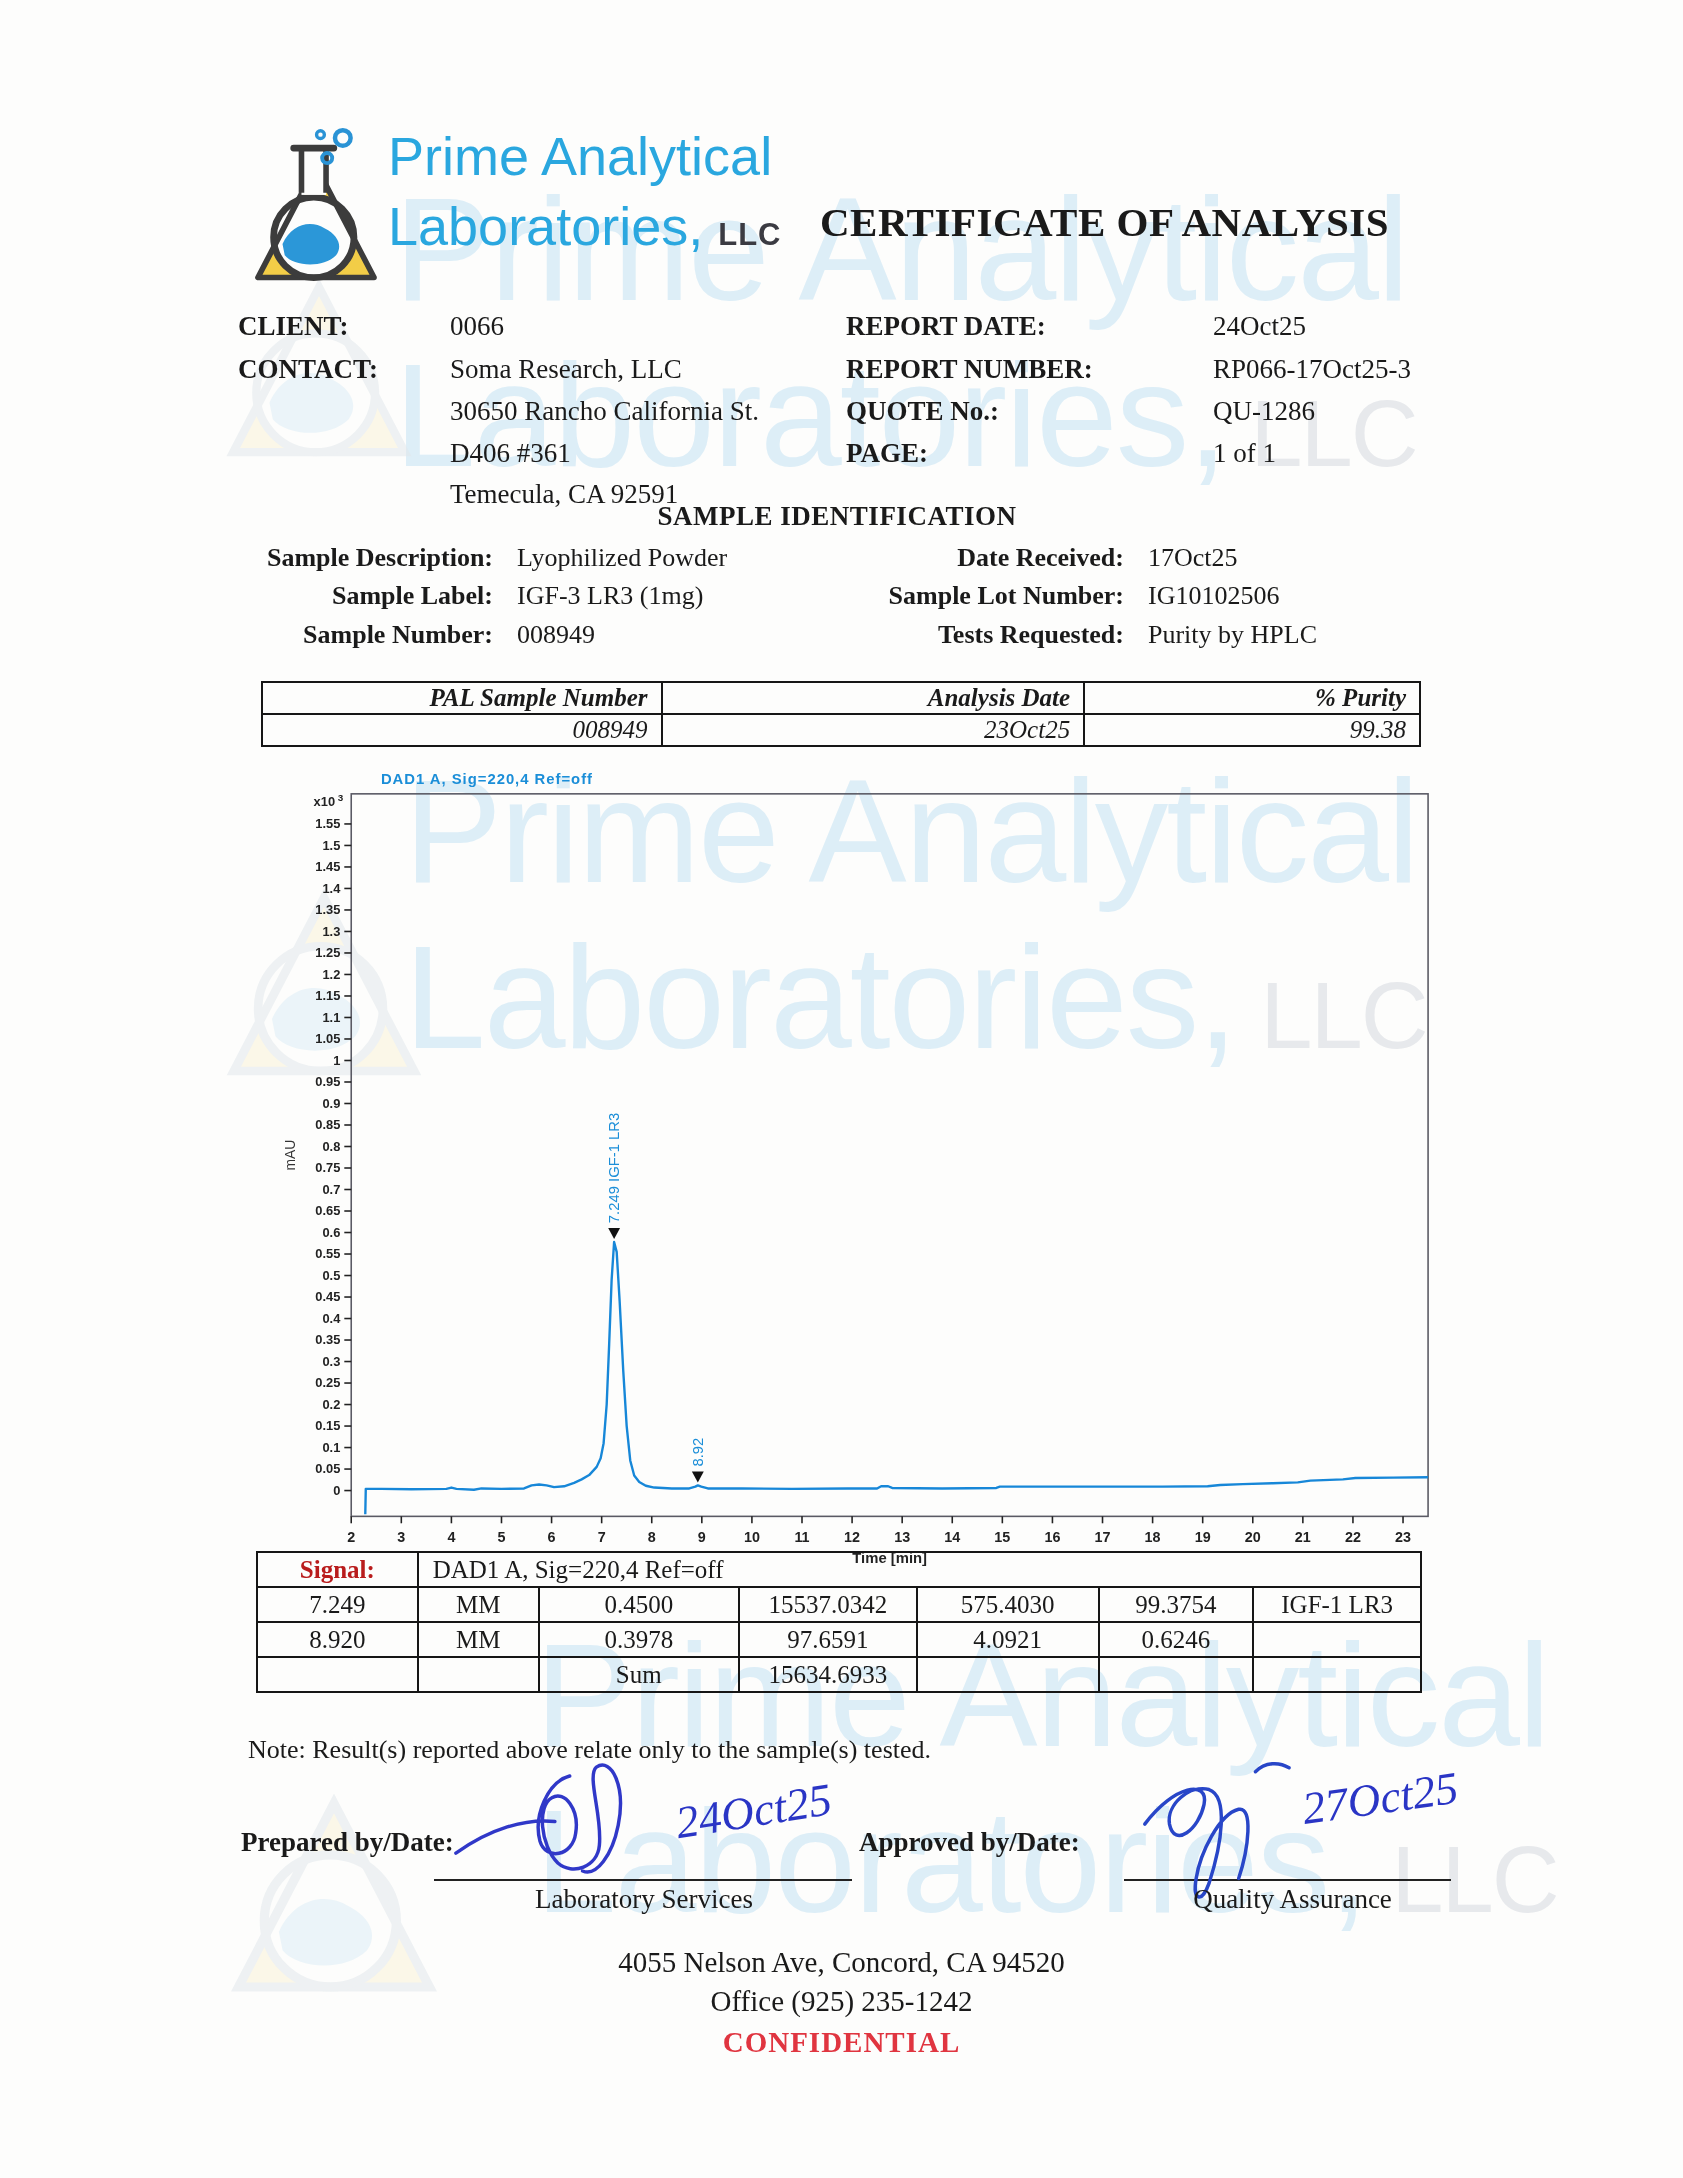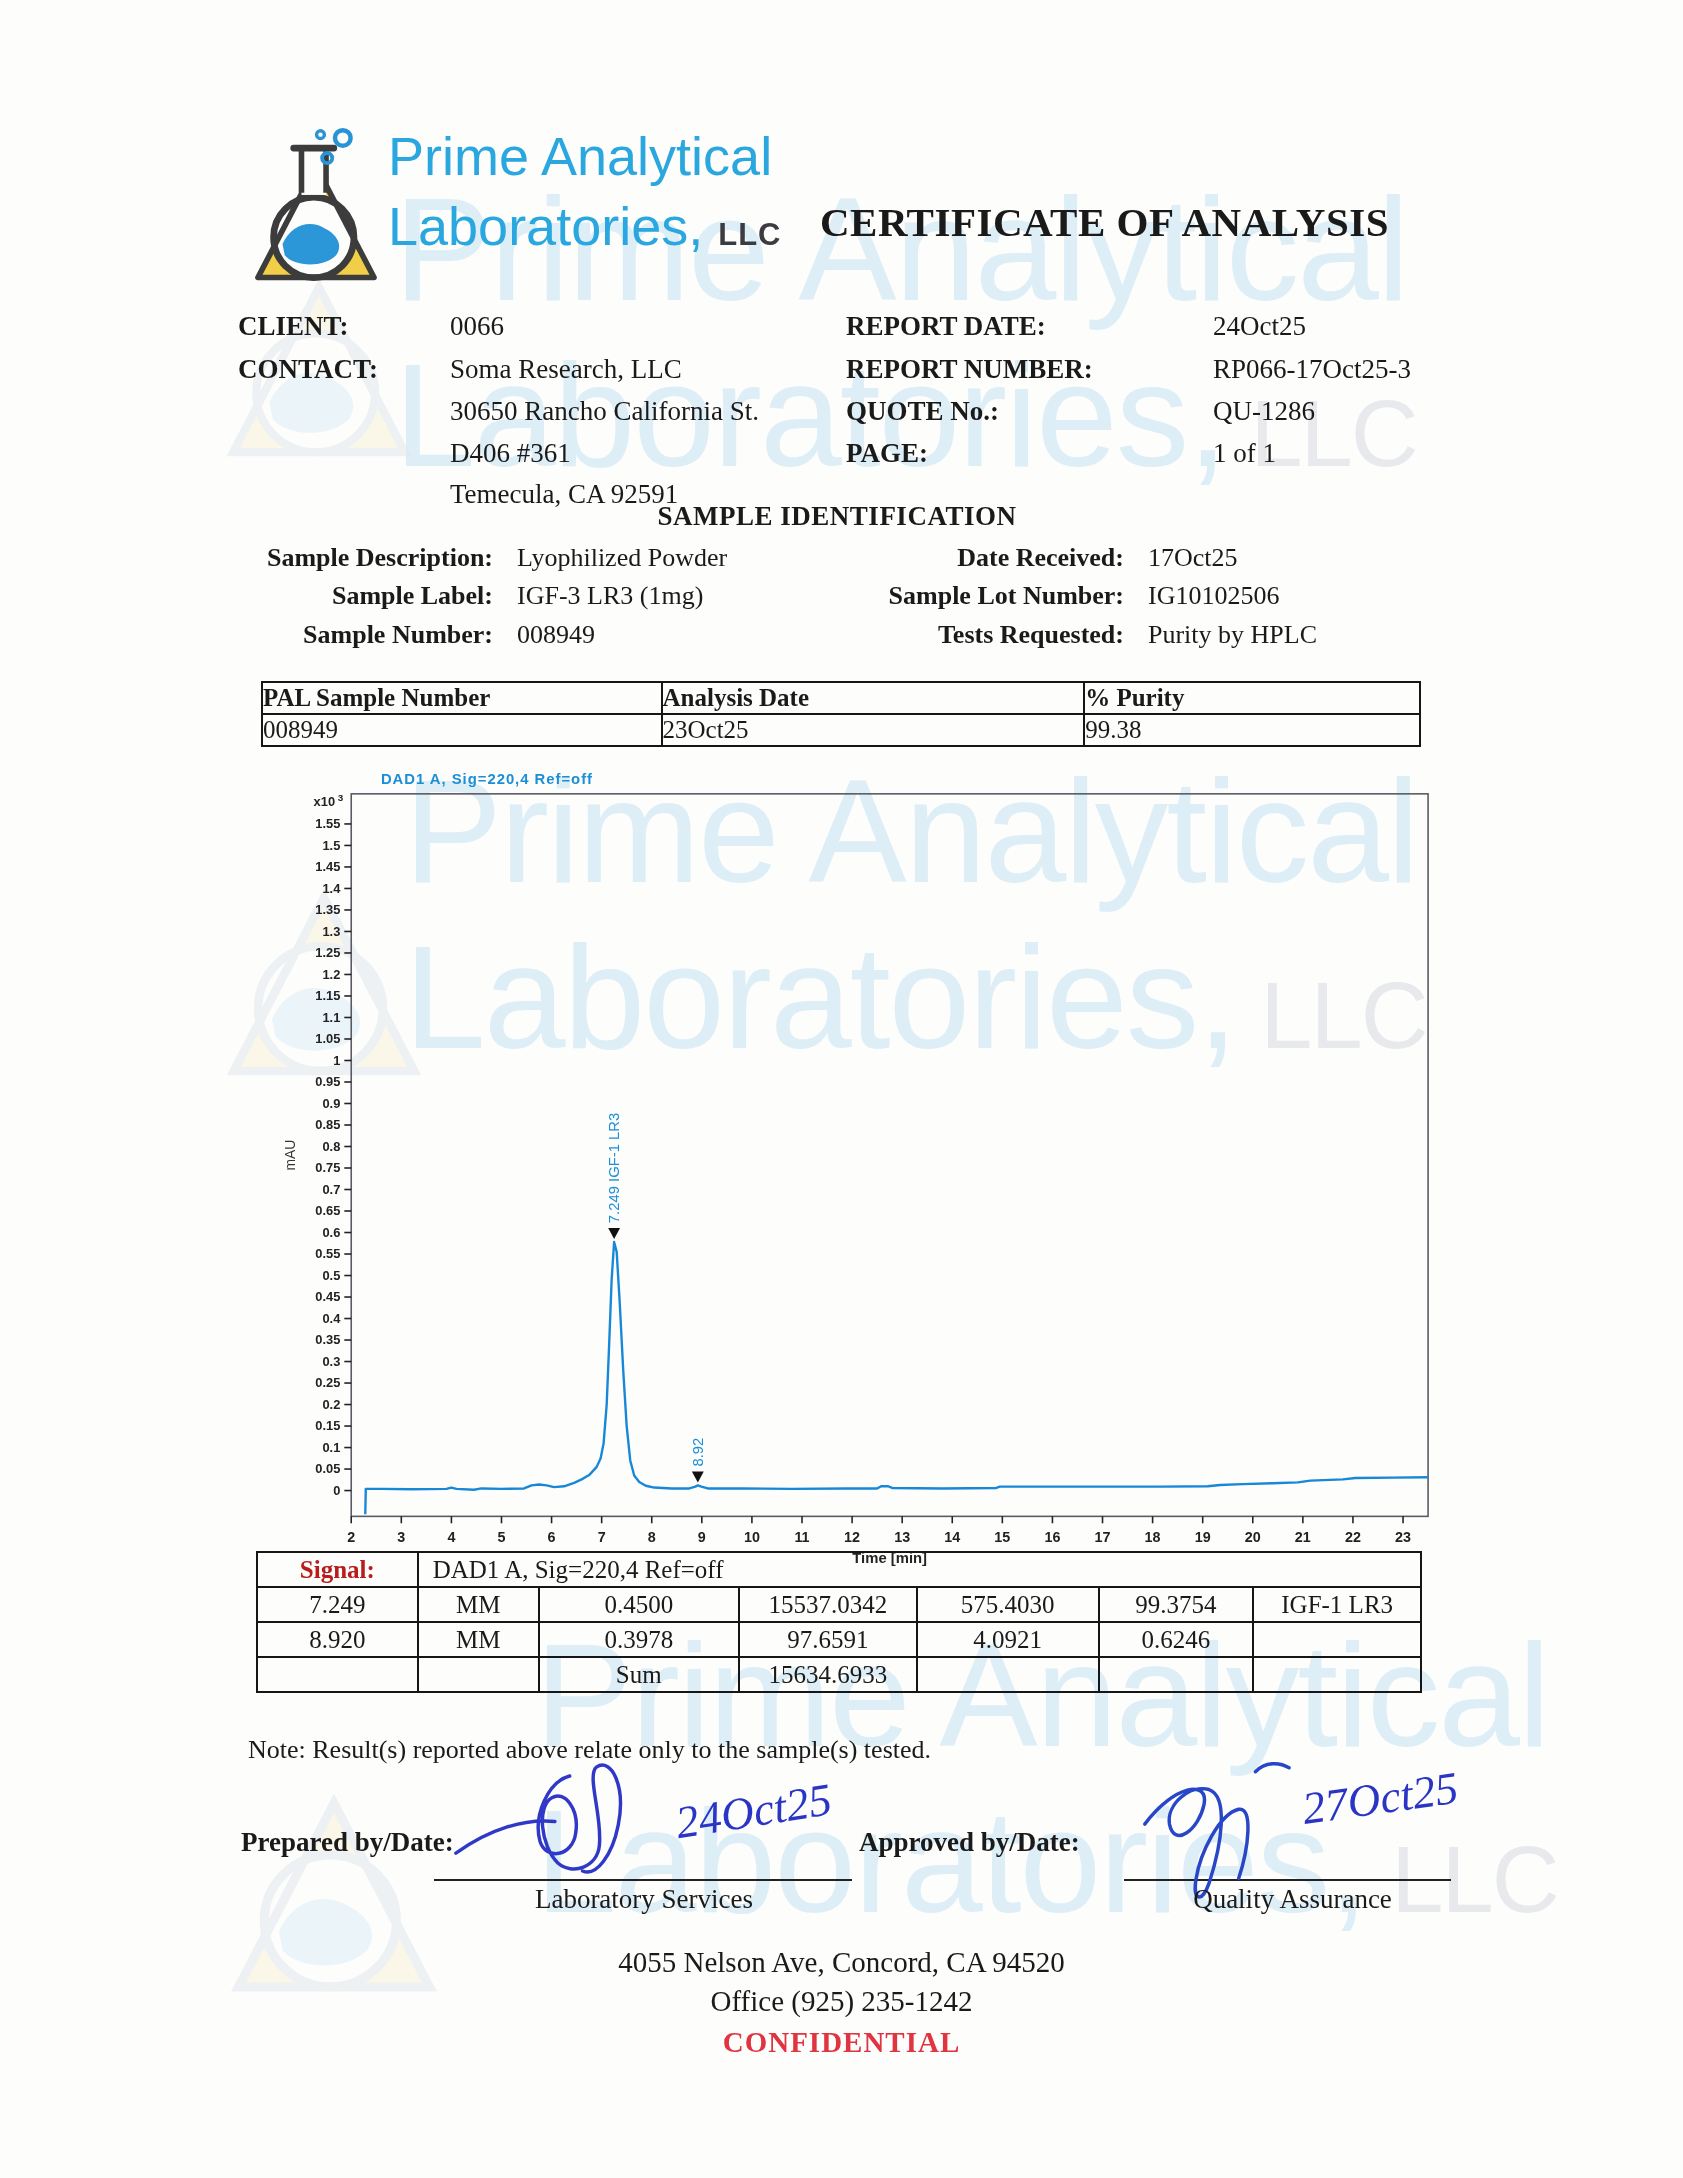--- a/index.html
+++ b/index.html
@@ -20,21 +20,21 @@
   .lbl{position:absolute;font-size:27px;font-weight:bold;z-index:2;}
   .val{position:absolute;font-size:27px;z-index:2;}
   
   .section-heading{position:absolute;left:238px;width:1198px;top:501px;text-align:center;
                    font-size:27px;font-weight:bold;z-index:2;letter-spacing:0.5px;}
   .sid-lbl{position:absolute;font-size:26px;font-weight:bold;text-align:right;z-index:2;}
   .sid-val{position:absolute;font-size:26px;z-index:2;}
   
   table{border-collapse:collapse;position:absolute;z-index:2;background:transparent;table-layout:fixed;}
   #summary-table{left:261px;top:681px;width:1160px;font-size:25px;}
-  #summary-table th,#summary-table td{border:2.5px solid #161616;height:28px;text-align:left;padding:1px 0;}
+  #summary-table th,#summary-table td{border:2.5px solid #161616;height:28px;text-align:right;padding:1px 13px;font-style:italic;}
   #results-table{left:256px;top:1551px;width:1166px;font-size:25px;}
   #results-table th,#results-table td{border:2.5px solid #161616;height:31px;text-align:center;padding:1px 4px;}
   #results-table .blue{color:#b91c1c;font-weight:bold;}
   #results-table .signal-val{text-align:left;padding-left:14px;}
   .note-line{position:absolute;left:248px;top:1735px;font-size:26px;z-index:2;}
   
   #chart-wrap{position:absolute;left:277px;top:764px;z-index:1;}
   
   .sig-label{position:absolute;font-size:27px;font-weight:bold;z-index:2;}
   .sig-line{position:absolute;border-top:2.5px solid #222;z-index:2;}

